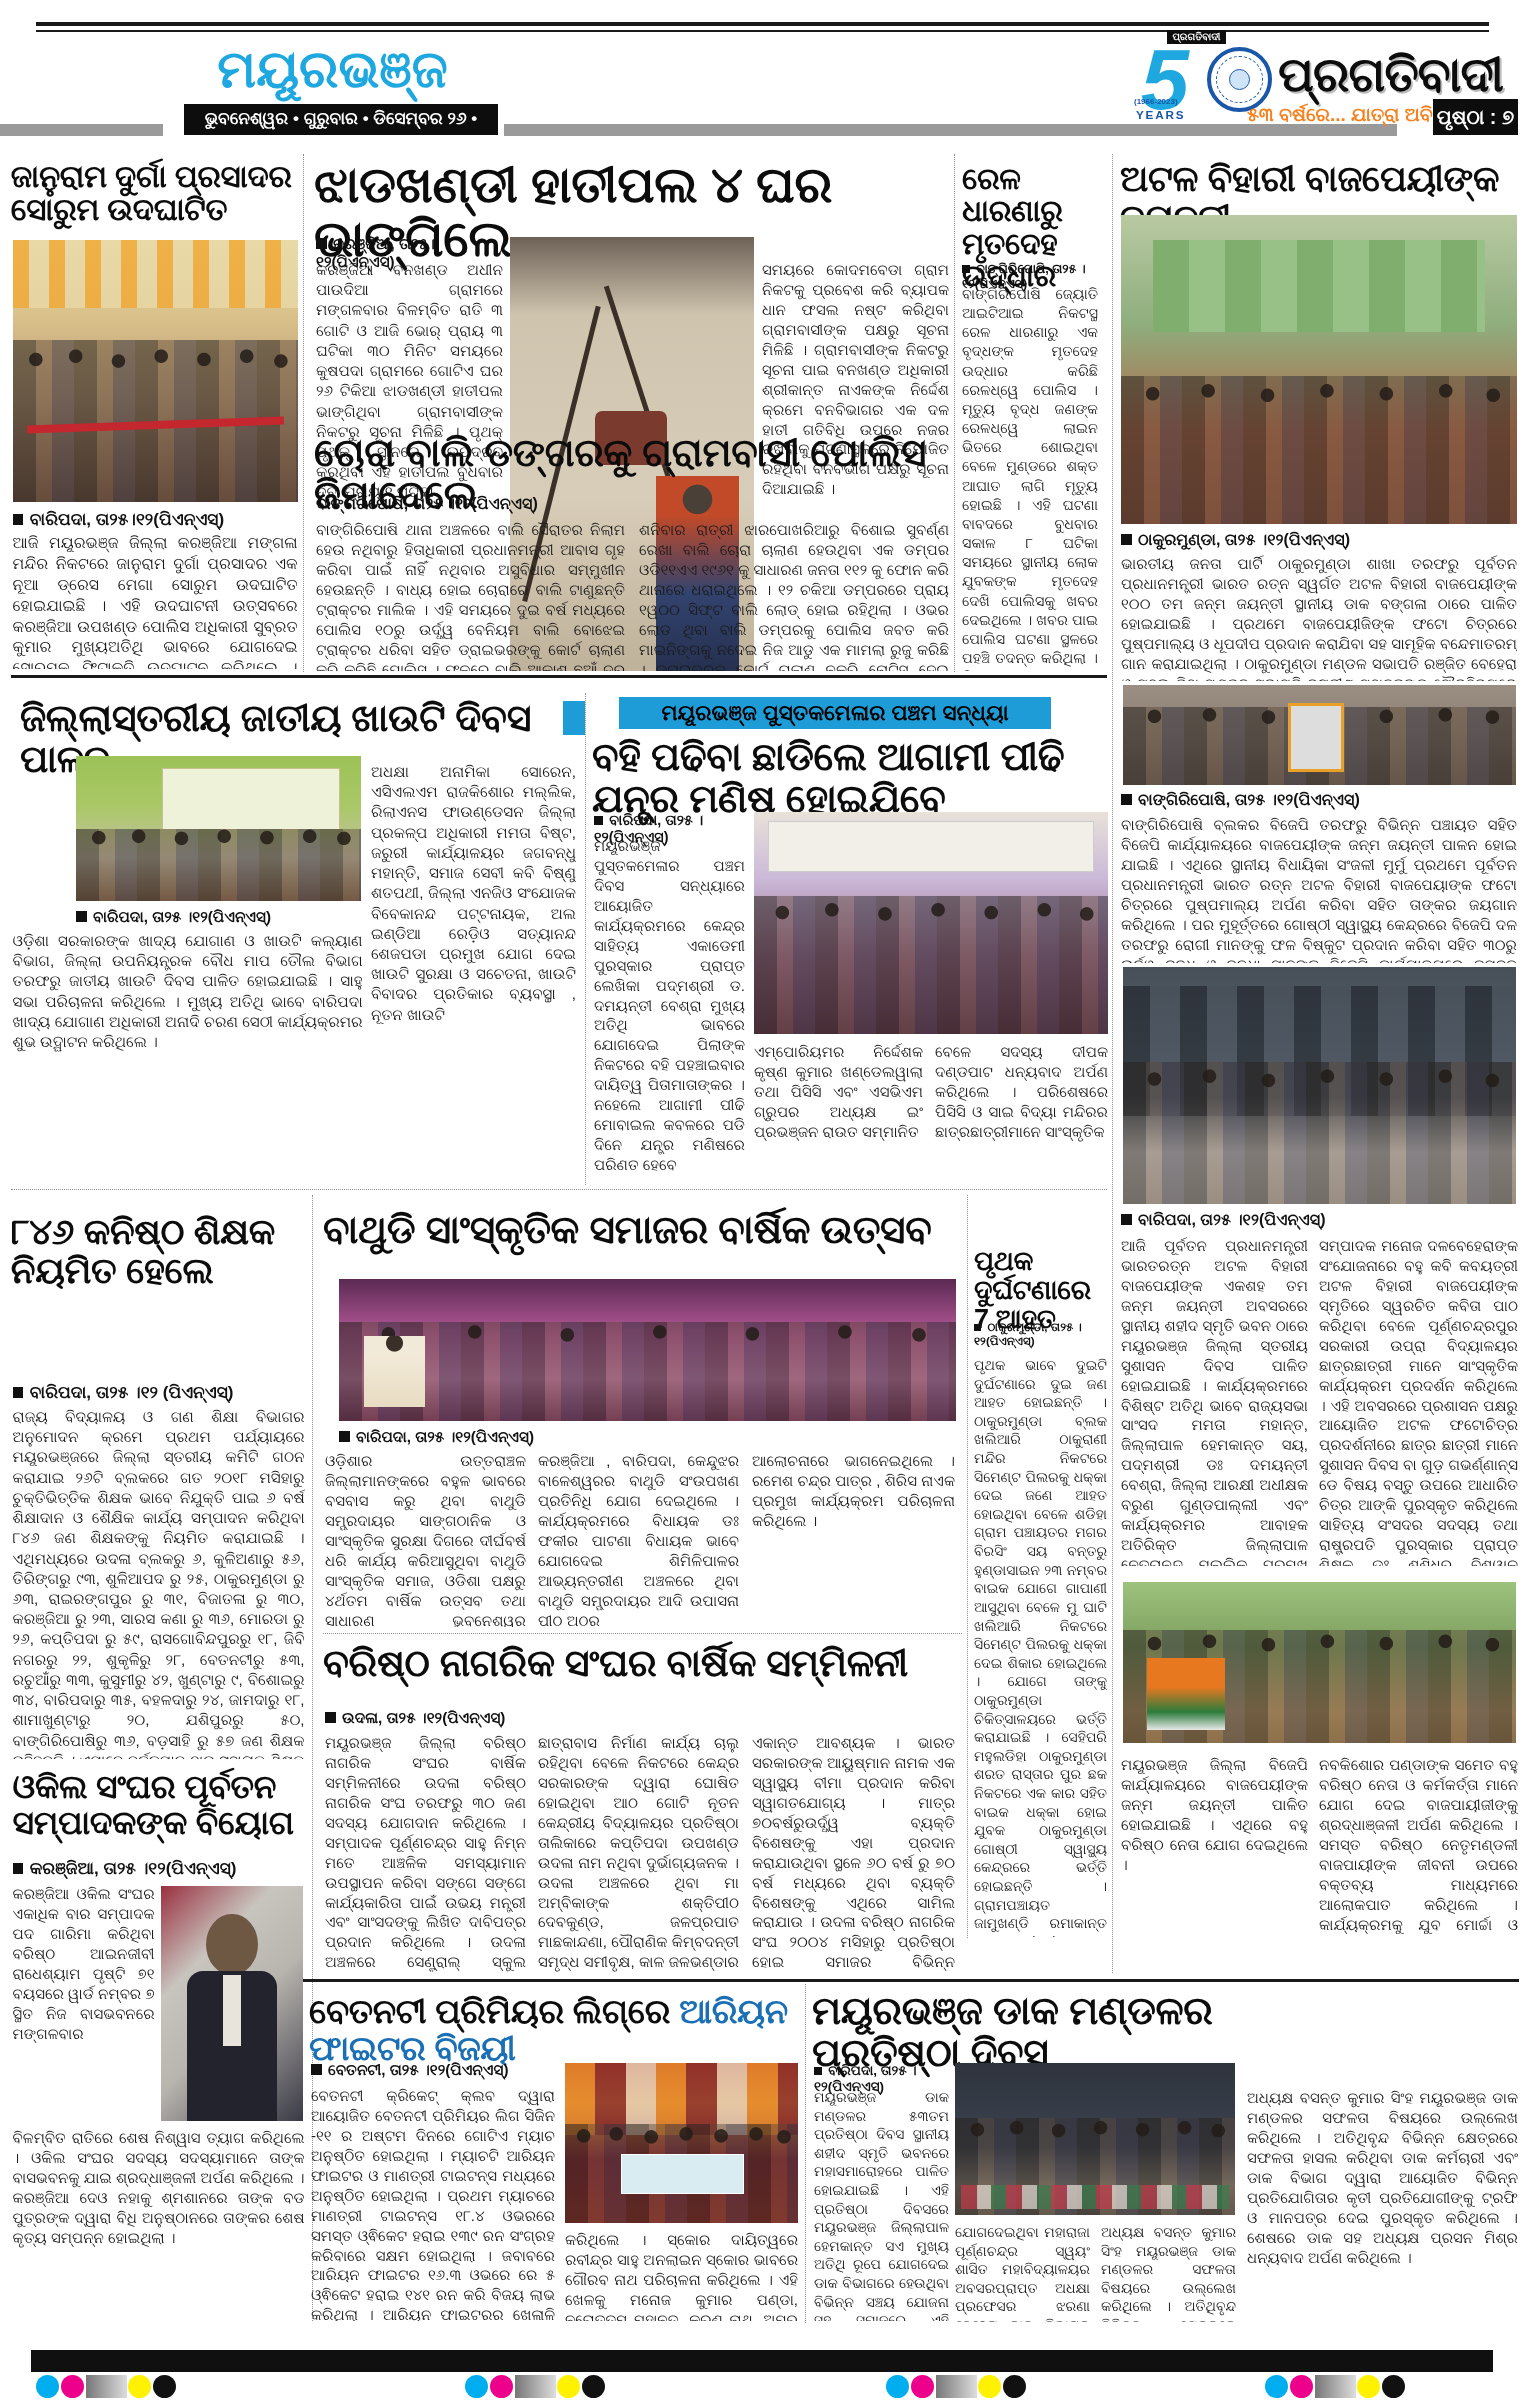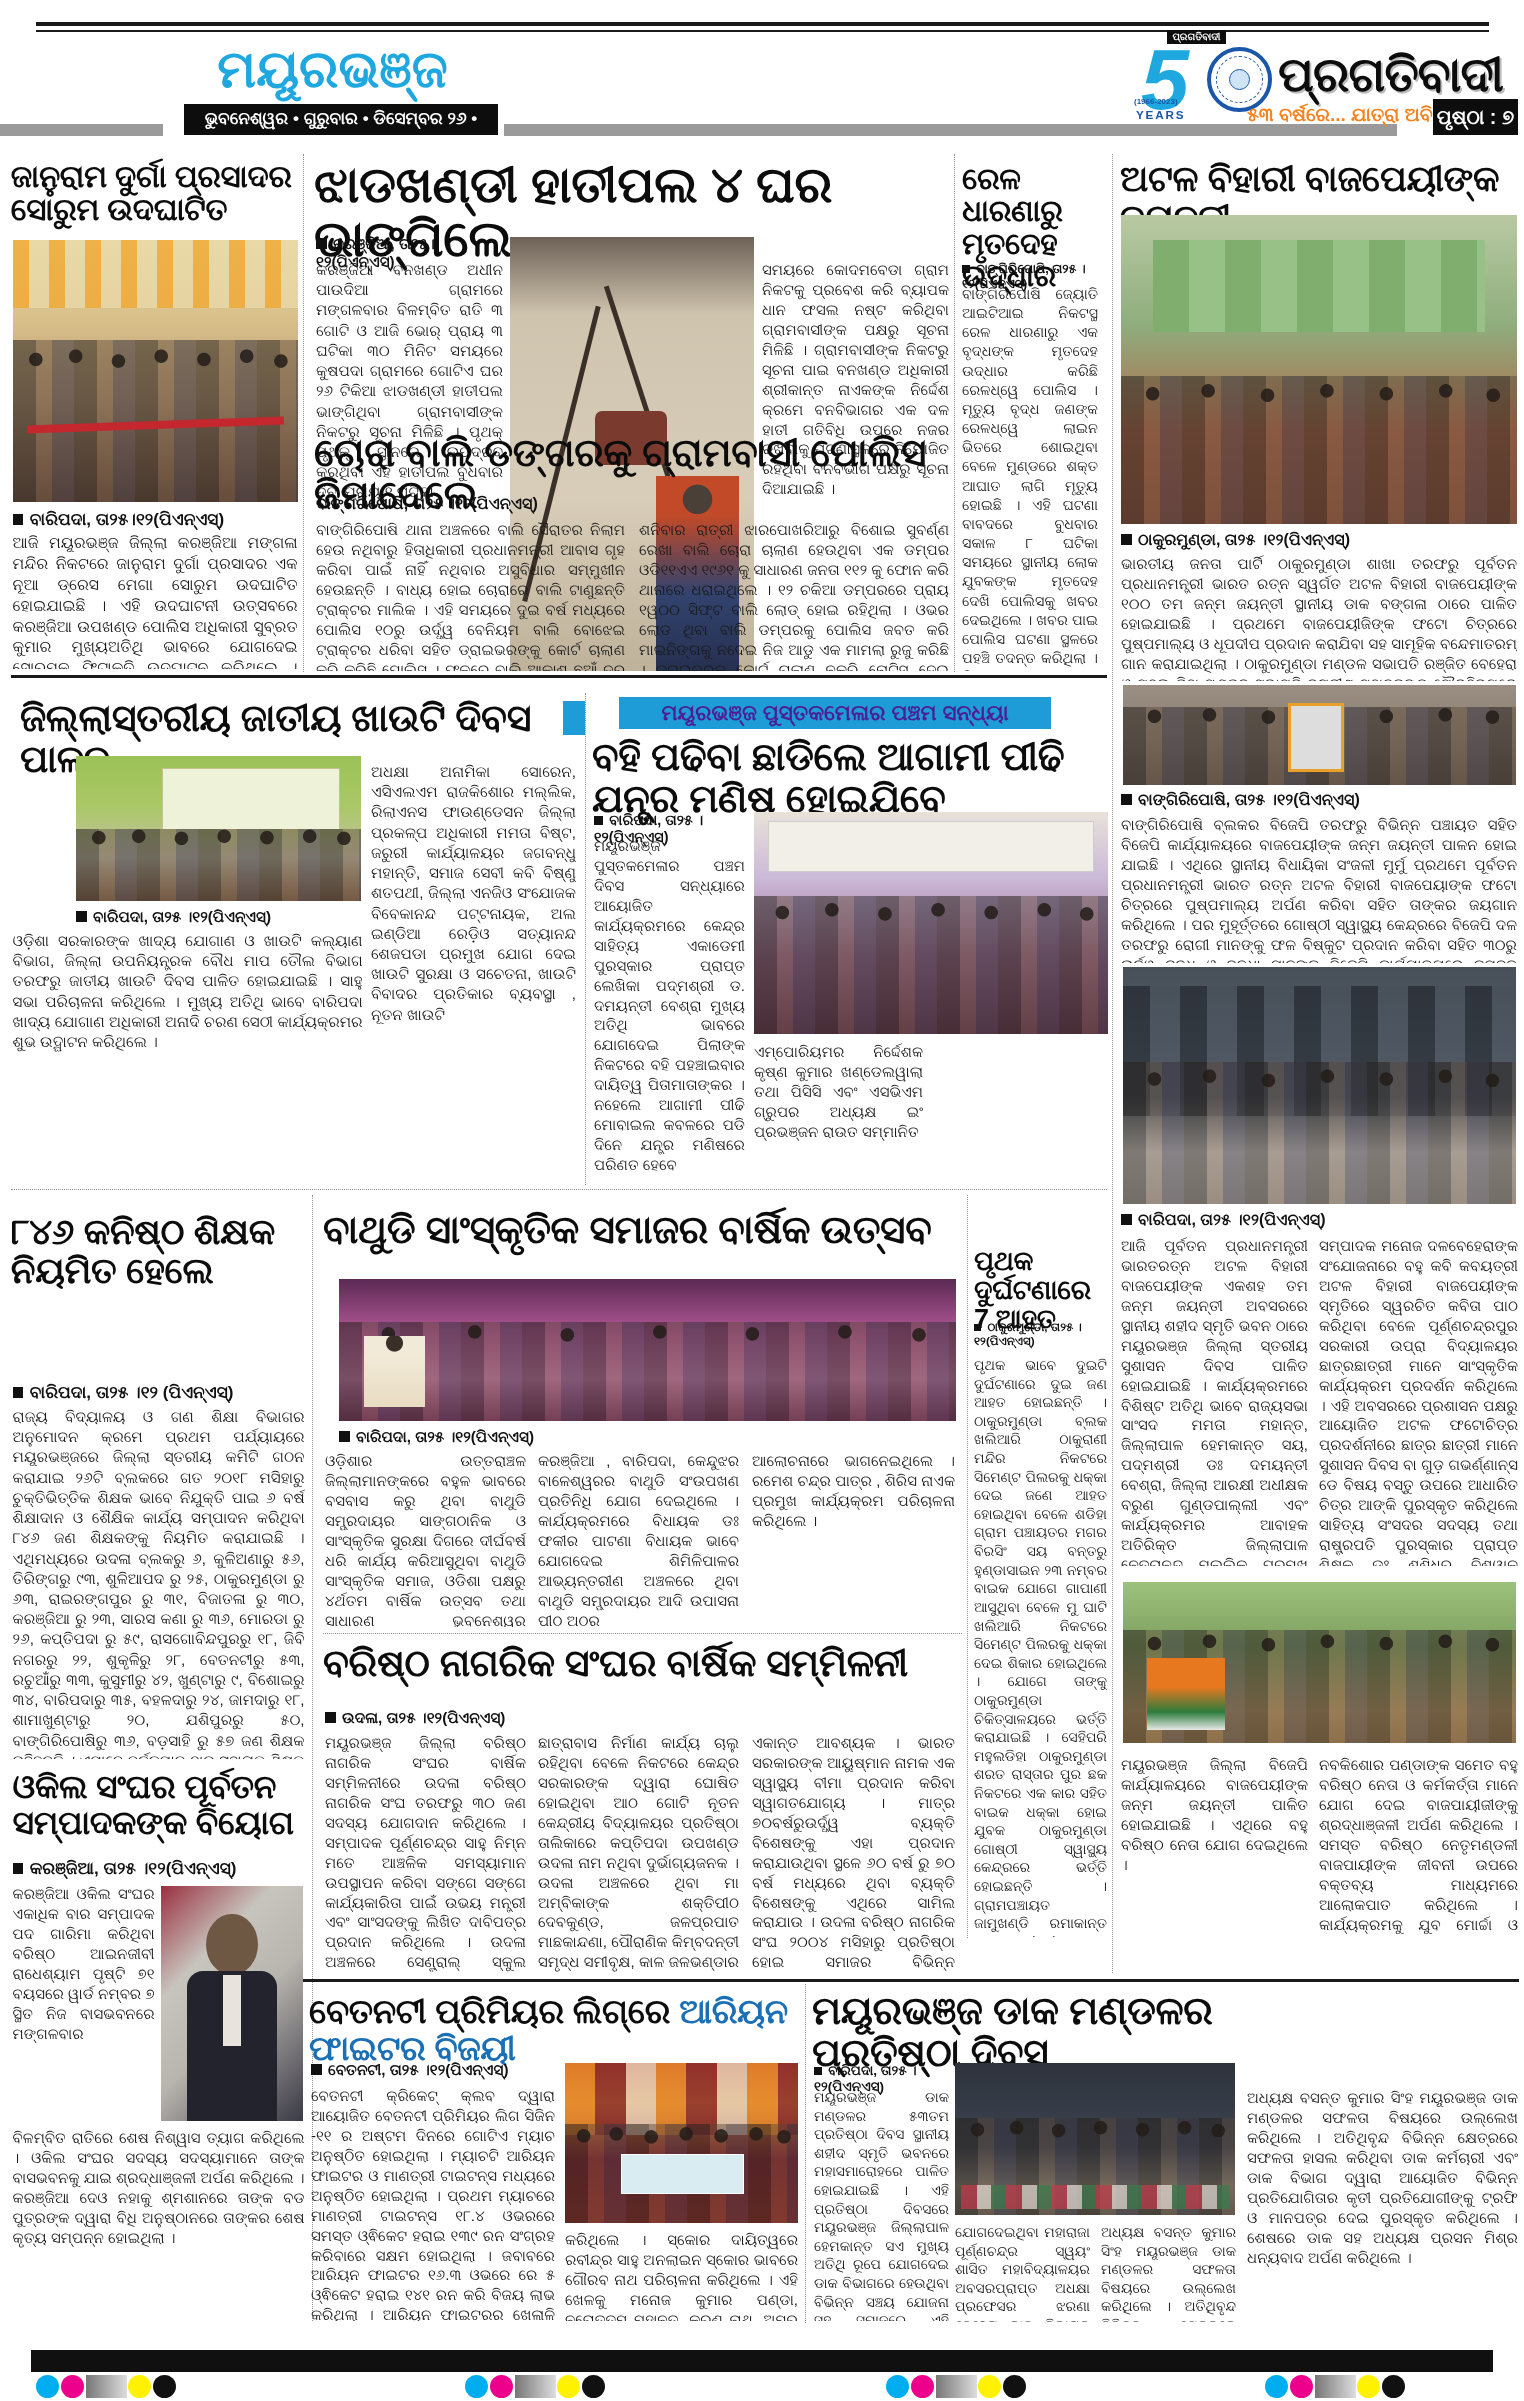--- a/index.html
+++ b/index.html
@@ -18,21 +18,21 @@
   .crowd{position:absolute;left:0;right:0;bottom:0;height:62%;
      background:
        radial-gradient(circle at 8% 12%, rgba(35,28,24,.85) 6.3px, transparent 7.2px),
        radial-gradient(circle at 22% 10%, rgba(35,28,24,.85) 6.3px, transparent 7.2px),
        radial-gradient(circle at 37% 13%, rgba(35,28,24,.85) 6.3px, transparent 7.2px),
        radial-gradient(circle at 52% 10%, rgba(35,28,24,.85) 6.3px, transparent 7.2px),
        radial-gradient(circle at 67% 12%, rgba(35,28,24,.85) 6.3px, transparent 7.2px),
        radial-gradient(circle at 82% 10%, rgba(35,28,24,.85) 6.3px, transparent 7.2px),
        radial-gradient(circle at 94% 13%, rgba(35,28,24,.85) 6.3px, transparent 7.2px),
        repeating-linear-gradient(90deg, rgba(40,34,30,.55) 0 23px, rgba(90,70,55,.45) 23px 39px, rgba(55,50,60,.55) 39px 61px);}
-  .kicker{background:#1e9cd8;color:#4c1d95;font-weight:700;text-align:center;}
+  .kicker{background:#1e9cd8;color:#000000;font-weight:700;text-align:center;}
   .masthead{color:#1fa8e0;font-weight:700;}
   .datebar{background:#0d0d0d;color:#fff;font-weight:700;text-align:center;}
   .graybar{background:#9a9a9a;}
   .pagebox{background:#0d0d0d;color:#fff;font-weight:700;text-align:center;}
   .orange{color:#f5821f;font-weight:700;}
   .blue-part{color:#1b6fb5;}
   .dot{border-radius:50%;width:23px;height:23px;display:inline-block;}
   .regbar{background:#101010;}
 </style>
 </head>
@@ -143,20 +143,21 @@
 
   <div class="abs kicker" style="left:619px;top:697px;width:432px;height:32px;font-size:21.5px;line-height:32px;">ମୟୂରଭଞ୍ଜ ପୁସ୍ତକମେଳାର ପଞ୍ଚମ ସନ୍ଧ୍ୟା</div>
   <div class="abs hl center" style="left:592px;top:736px;width:516px;font-size:39px;">ବହି ପଢିବା ଛାଡିଲେ ଆଗାମୀ ପୀଢି ଯନ୍ତ୍ର ମଣିଷ ହୋଇଯିବେ</div>
   <div class="abs byline" style="left:594px;top:812px;width:151px;font-size:14.4px;"><span class="sq" style="width:9px;height:9px;"></span><span>ବାରିପଦା, ତା୨୫ ।୧୨(ପିଏନ୍‌ଏସ୍)</span></div>
   <div class="abs body-txt" style="left:594px;top:836px;width:151px;height:344px;font-size:15px;">ମୟୂରଭଞ୍ଜ ପୁସ୍ତକମେଳାର ପଞ୍ଚମ ଦିବସ ସନ୍ଧ୍ୟାରେ ଆୟୋଜିତ କାର୍ଯ୍ୟକ୍ରମରେ କେନ୍ଦ୍ର ସାହିତ୍ୟ ଏକାଡେମୀ ପୁରସ୍କାର ପ୍ରାପ୍ତ ଲେଖିକା ପଦ୍ମଶ୍ରୀ ଡ. ଦମୟନ୍ତୀ ବେଶ୍ରା ମୁଖ୍ୟ ଅତିଥି ଭାବରେ ଯୋଗଦେଇ ପିଲାଙ୍କ ନିକଟରେ ବହି ପହଞ୍ଚାଇବାର ଦାୟିତ୍ୱ ପିତାମାତାଙ୍କର । ନହେଲେ ଆଗାମୀ ପୀଢି ମୋବାଇଲ କବଳରେ ପଡି ଦିନେ ଯନ୍ତ୍ର ମଣିଷରେ ପରିଣତ ହେବେ</div>
   <div class="abs ph" style="left:754px;top:812px;width:354px;height:222px;background:linear-gradient(180deg,#e8e2da 0%,#cbb9d8 30%,#9a6a8a 65%,#6a3a52 100%);">
     <div style="position:absolute;top:4%;left:4%;right:4%;height:22%;background:#f2efe8;border:0.9px solid #ccc;"></div>
     <div class="crowd" style="height:62%;"></div>
   </div>
   <div class="abs body-txt" style="left:754px;top:1042px;width:169px;height:138px;font-size:15px;">ଏମ୍ପୋରିୟମର ନିର୍ଦ୍ଦେଶକ କୃଷ୍ଣ କୁମାର ଖଣ୍ଡେଲୱାଲା ତଥା ପିସିସି ଏବଂ ଏସଭିଏମ ଗ୍ରୁପର ଅଧ୍ୟକ୍ଷ ଇଂ ପ୍ରଭଞ୍ଜନ ରାଉତ ସମ୍ମାନିତ</div>
+  <div class="abs body-txt" style="left:935px;top:1042px;width:173px;height:138px;font-size:15px;">ବେଳେ ସଦସ୍ୟ ଦୀପକ ଦଣ୍ଡପାଟ ଧନ୍ୟବାଦ ଅର୍ପଣ କରିଥିଲେ । ପରିଶେଷରେ ପିସିସି ଓ ସାଇ ବିଦ୍ୟା ମନ୍ଦିରର ଛାତ୍ରଛାତ୍ରୀମାନେ ସାଂସ୍କୃତିକ</div>
 
   <div class="abs hl center" style="left:10.8px;top:1213px;width:294px;font-size:36px;">୮୪୬ କନିଷ୍ଠ ଶିକ୍ଷକ ନିୟମିତ ହେଲେ</div>
   <div class="abs byline" style="left:12.6px;top:1383px;width:292px;"><span class="sq"></span><span>ବାରିପଦା, ତା୨୫ ।୧୨ (ପିଏନ୍‌ଏସ୍)</span></div>
   <div class="abs body-txt" style="left:12.6px;top:1407px;width:292px;height:352px;font-size:15.2px;">ରାଜ୍ୟ ବିଦ୍ୟାଳୟ ଓ ଗଣ ଶିକ୍ଷା ବିଭାଗର ଅନୁମୋଦନ କ୍ରମେ ପ୍ରଥମ ପର୍ଯ୍ୟାୟରେ ମୟୂରଭଞ୍ଜରେ ଜିଲ୍ଲା ସ୍ତରୀୟ କମିଟି ଗଠନ କରାଯାଇ ୨୬ଟି ବ୍ଲକରେ ଗତ ୨୦୧୮ ମସିହାରୁ ଚୁକ୍ତିଭିତ୍ତିକ ଶିକ୍ଷକ ଭାବେ ନିଯୁକ୍ତି ପାଇ ୬ ବର୍ଷ ଶିକ୍ଷାଦାନ ଓ ଶୈକ୍ଷିକ କାର୍ଯ୍ୟ ସମ୍ପାଦନ କରିଥିବା ୮୪୬ ଜଣ ଶିକ୍ଷକଙ୍କୁ ନିୟମିତ କରାଯାଇଛି । ଏଥିମଧ୍ୟରେ ଉଦଳା ବ୍ଲକରୁ ୬, କୁଳିଅଣାରୁ ୫୬, ତିରିଙ୍ଗରୁ ୯୩, ଶୁଳିଆପଦ ରୁ ୨୫, ଠାକୁରମୁଣ୍ଡା ରୁ ୬୩, ରାଇରଙ୍ଗପୁର ରୁ ୩୧, ବିଜାତଳା ରୁ ୩୦, କରଞ୍ଜିଆ ରୁ ୨୩, ସାରସ କଣା ରୁ ୩୬, ମୋରଡା ରୁ ୨୬, କପ୍ତିପଦା ରୁ ୫୯, ରାସଗୋବିନ୍ଦପୁରରୁ ୧୮, ଜିବି ନଗରରୁ ୨୨, ଶୁକୃଳିରୁ ୨୮, ବେତନଟୀରୁ ୫୩, ରଚୁଆଁରୁ ୩୩, କୁସୁମୀରୁ ୪୨, ଖୁଣ୍ଟାରୁ ୯, ବିଶୋଇରୁ ୩୪, ବାରିପଦାରୁ ୩୫, ବହଳଦାରୁ ୨୪, ଜାମଦାରୁ ୧୮, ଶାମାଖୁଣ୍ଟାରୁ ୨୦, ଯଶିପୁରରୁ ୫୦, ବାଙ୍ଗିରିପୋଷିରୁ ୩୬, ବଡ଼ସାହି ରୁ ୫୭ ଜଣ ଶିକ୍ଷକ ରହିଛନ୍ତି । ଏମାନେ ବର୍ତ୍ତମାନ ଠାରୁ ସହାୟକ ଶିକ୍ଷକ ରୂପେ କାର୍ଯ୍ୟ କରିବେ । ଚଳିତ ମାସ ଠାରୁ ନିୟମିତ ଦରମା ଏରିୟର ସହିତ ପାଇବେ ବୋଲି ଜଣାପଡିଛି । ଜିଲ୍ଲା ଶିକ୍ଷା ବିଭାଗ ତରଫରୁ ପ୍ରକାଶିତ ରେଗୁଲାର ଅର୍ଡର ପାଇ କନିଷ୍ଠ ଶିକ୍ଷକ ଓ ଶିକ୍ଷୟିତ୍ରୀ ମହଲରେ ଖୁସିର ଲହରୀ ଖେଳି ଯାଇଛି । ଏଥିପାଇଁ ବିଦ୍ୟାଳୟ ଓ ଗଣଶିକ୍ଷା ବିଭାଗ, ମୟୂରଭଞ୍ଜ ଜିଲ୍ଲାପାଳ ହେମକାନ୍ତ ସୋଏ , ଜିଲ୍ଲା ଶିକ୍ଷା ଅଧିକାରୀ ପୂର୍ଣ୍ଣଚନ୍ଦ୍ର ସେଠୀ ଓ ଜିଲ୍ଲା ପ୍ରକଳ୍ପ କାର୍ଯ୍ୟାଳୟର କର୍ମଚାରୀ ମାନଙ୍କୁ ଜିଲ୍ଲା କନିଷ୍ଠ ଶିକ୍ଷକ ସଂଘର କର୍ମକର୍ତ୍ତାମାନେ କୃତଜ୍ଞତା ଜ୍ଞାପନ କରିଛନ୍ତି ।</div>
 
   <div class="abs hl center" style="left:323px;top:1209px;width:639px;font-size:39px;">ବାଥୁଡି ସାଂସ୍କୃତିକ ସମାଜର ବାର୍ଷିକ ଉତ୍ସବ</div>
   <div class="abs ph" style="left:339px;top:1279px;width:617px;height:142px;background:linear-gradient(180deg,#5a2a52 0%,#b85a9a 40%,#d884b8 70%,#8a3a6a 100%);">
     <div class="crowd" style="height:70%;"></div>
     <div style="position:absolute;left:4%;bottom:10%;width:10%;height:50%;background:radial-gradient(circle at 50% 10%,#3a3028 8px,transparent 9px),linear-gradient(180deg,#f2ead8 25%,#e8dcc2 100%);"></div>
   </div>

